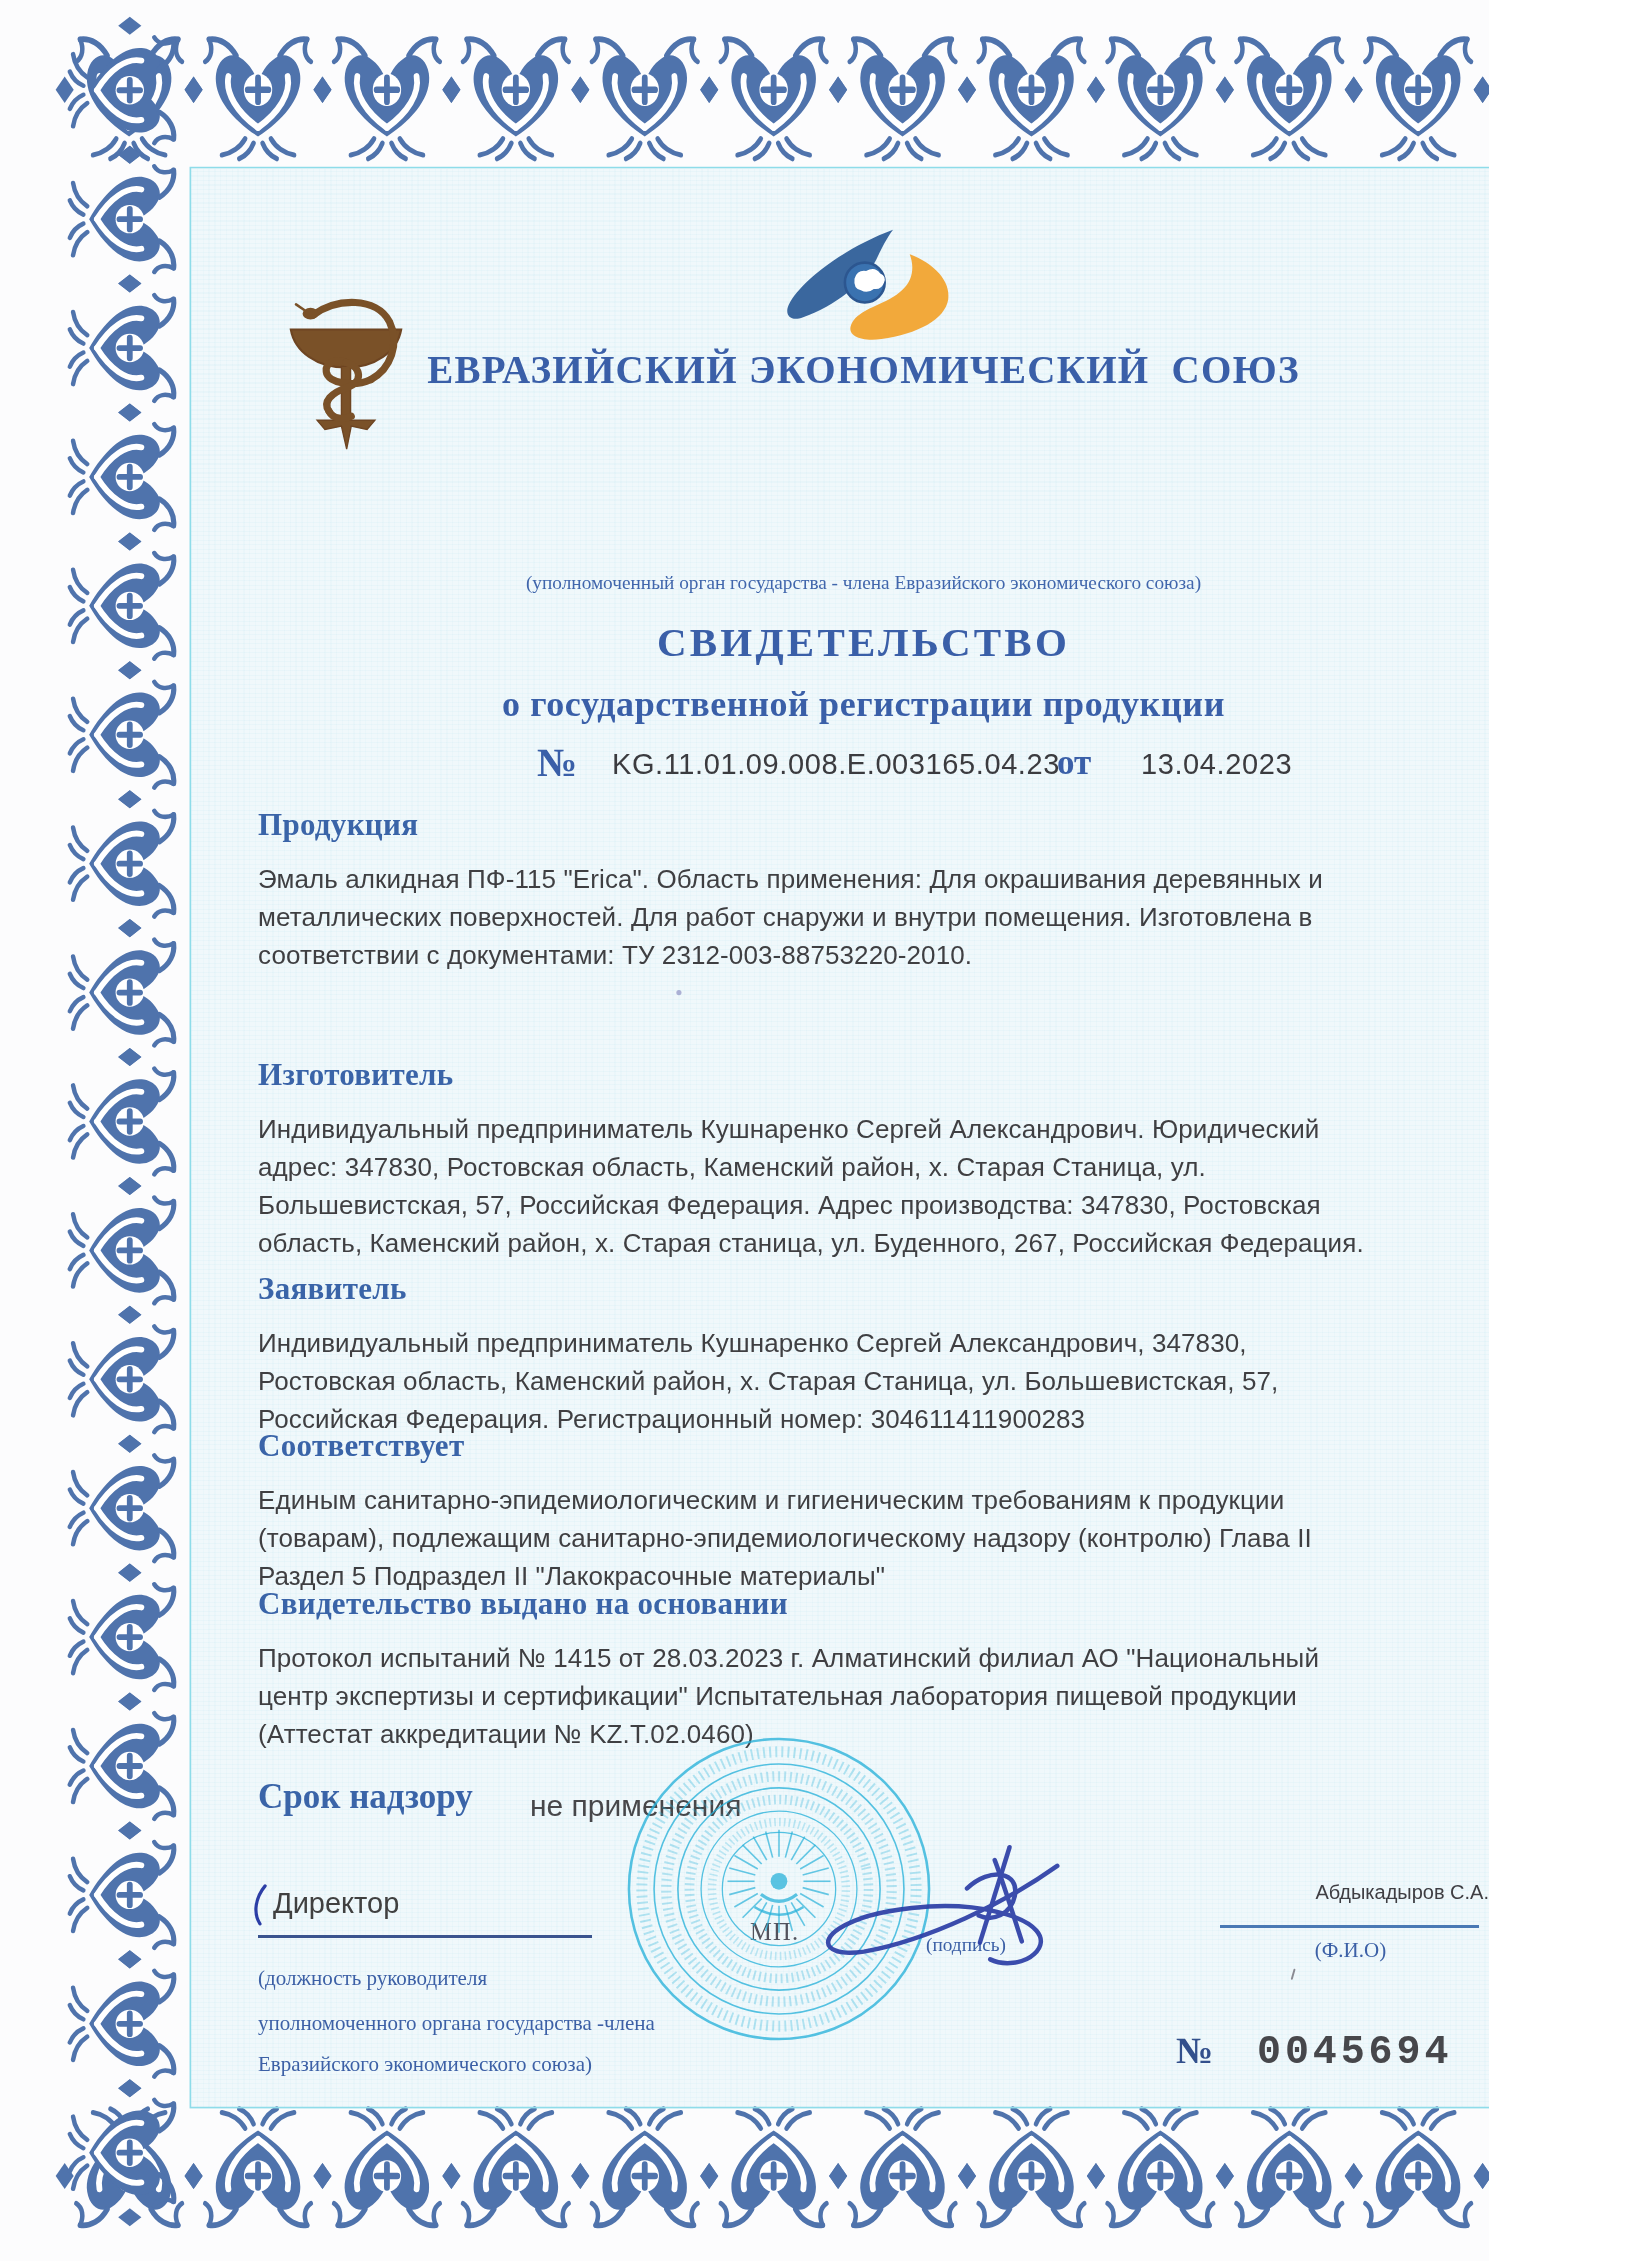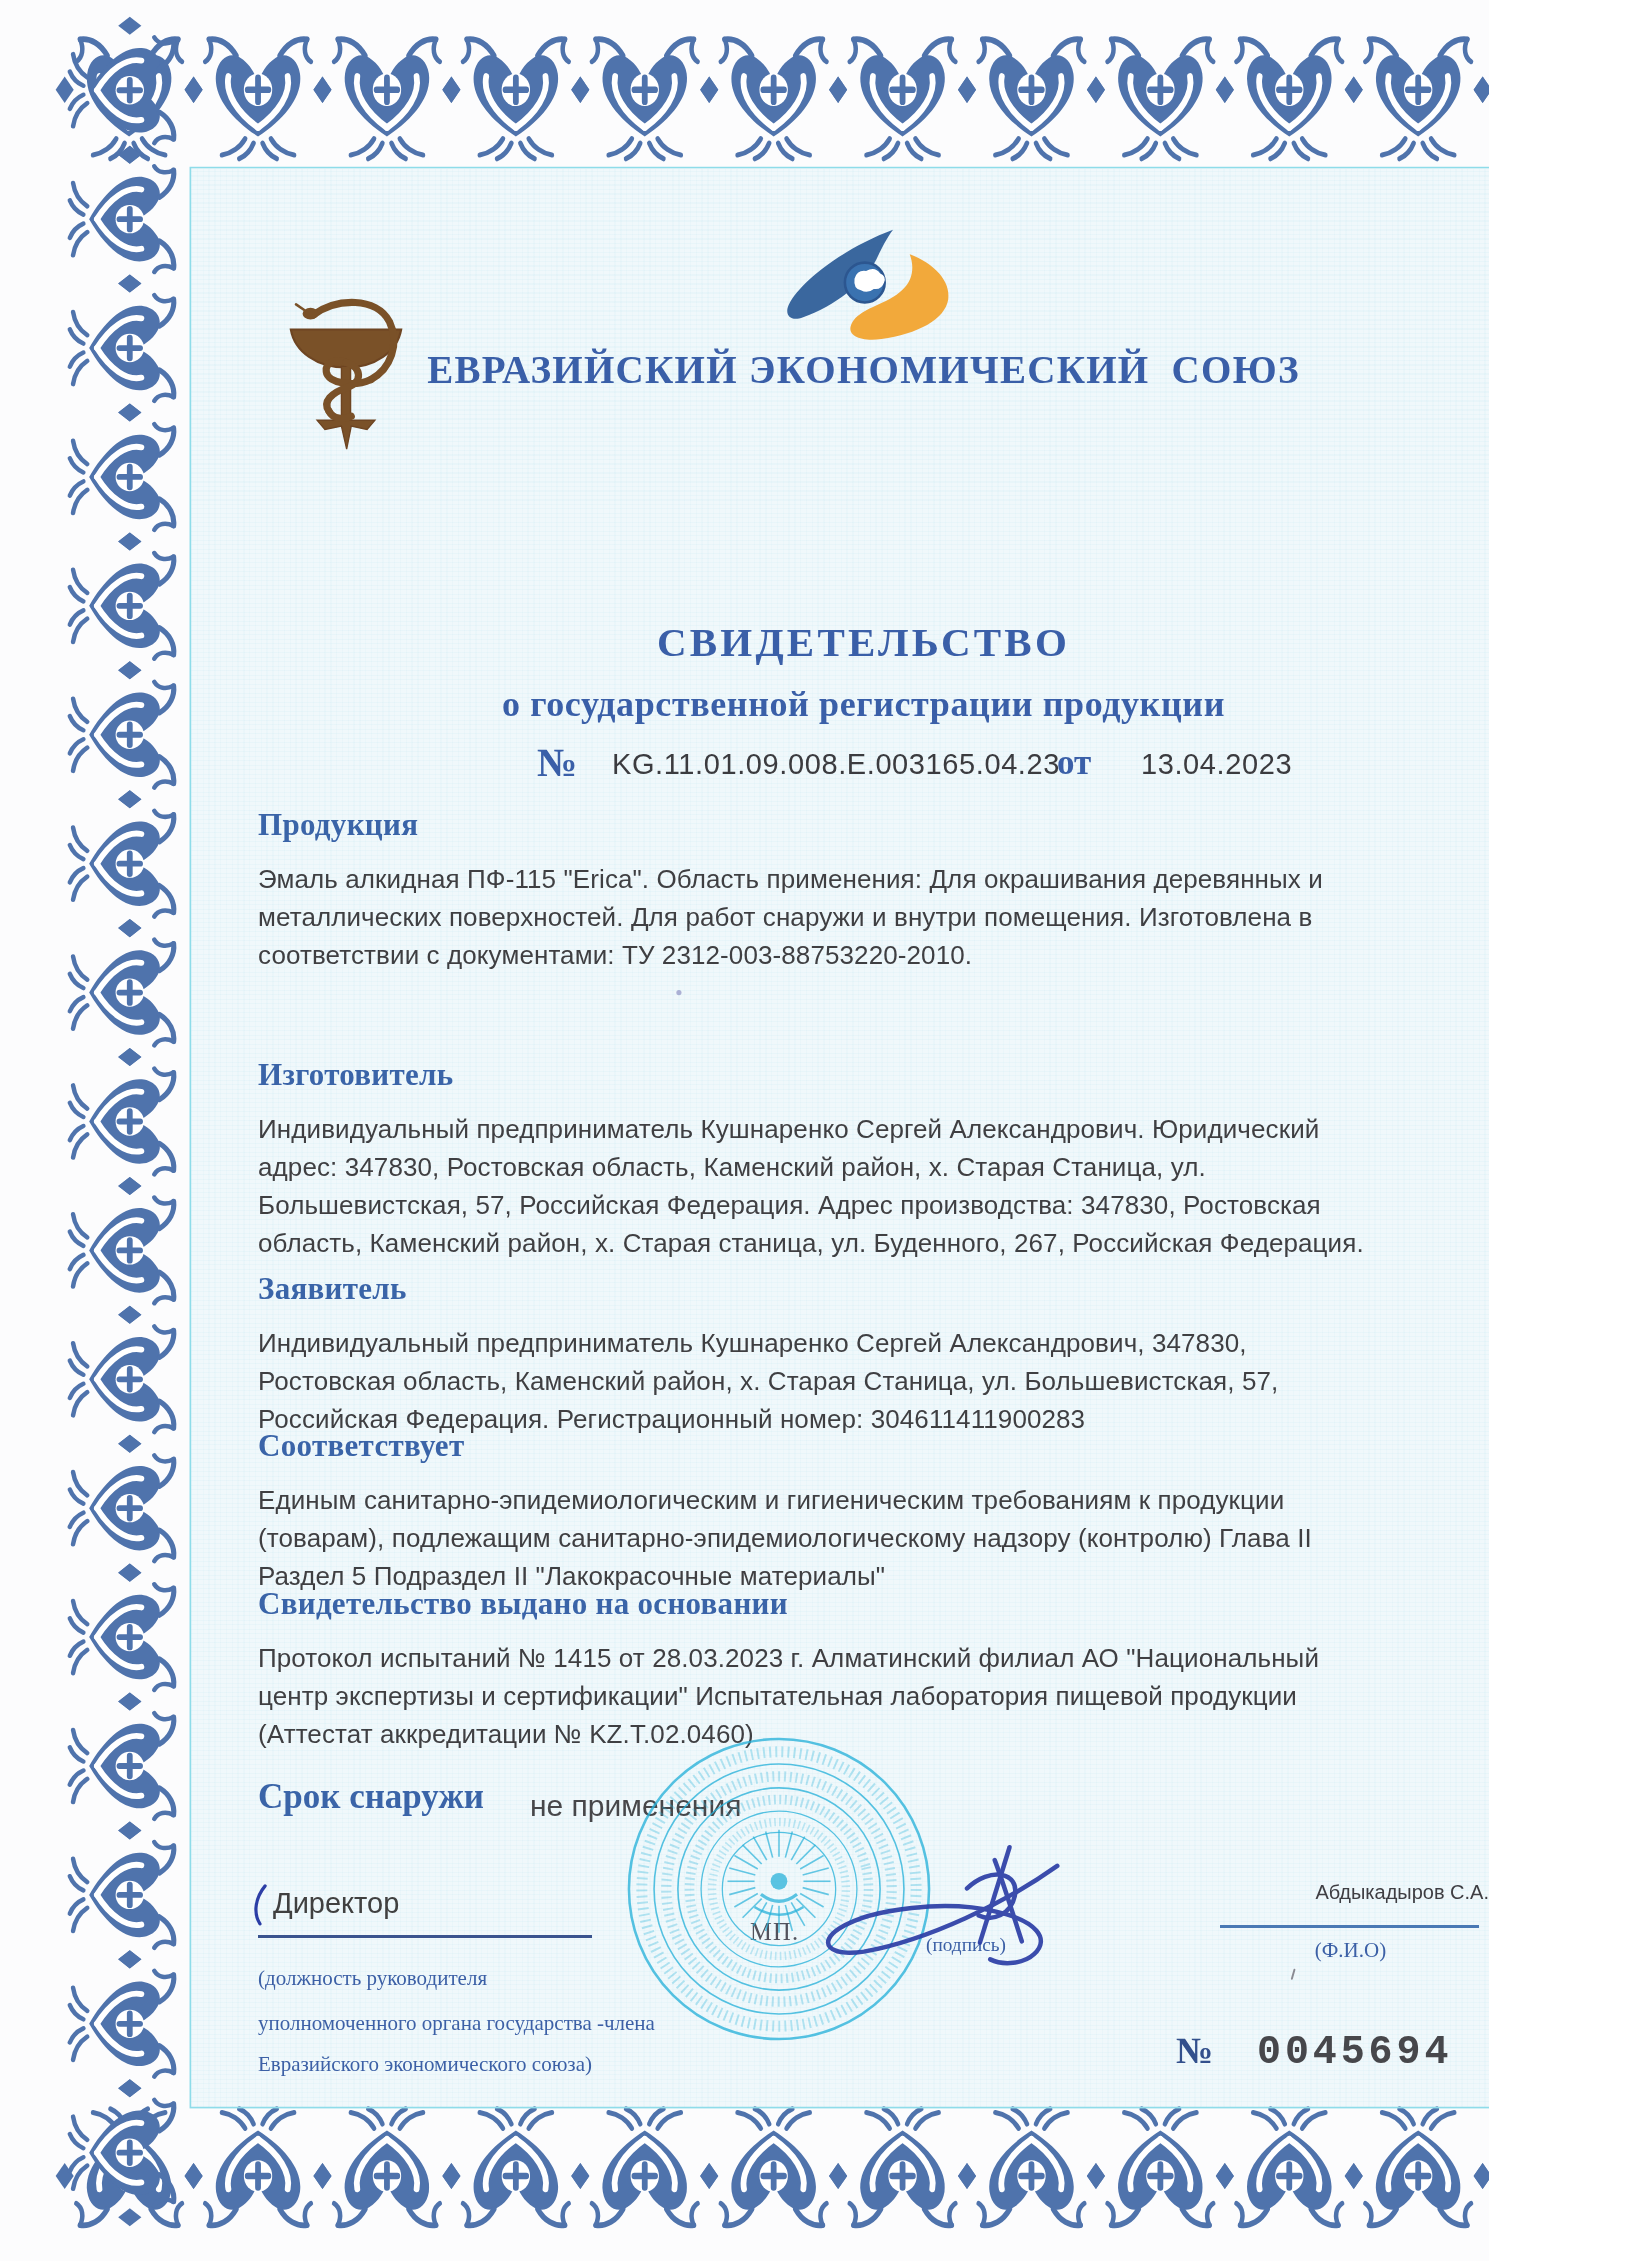--- a/index.html
+++ b/index.html
@@ -169,20 +169,21 @@
   </svg>
 
   <svg class="abs" style="left:767px;top:226px;" width="193" height="122" viewBox="0 0 300 190">
     <path d="M196 6 C120 34 52 86 34 122 C26 138 36 150 56 142 C106 124 152 88 170 52 C176 40 184 22 196 6 Z" fill="#3a679e"></path>
     <path d="M222 44 C260 58 286 86 282 114 C277 146 234 168 178 176 C148 180 126 172 130 156 C136 136 162 128 190 114 C224 96 232 72 222 44 Z" fill="#f2a93b"></path>
     <circle cx="152" cy="88" r="31" fill="#3a72b0" stroke="#2c5690" stroke-width="4"></circle>
     <path d="M136 82 Q140 68 154 70 Q168 62 176 74 Q186 78 182 88 Q178 100 166 98 Q156 106 146 100 Q134 98 136 82 Z" fill="#ffffff"></path>
   </svg>
 
   <div class="abs hdr-center serif" id="org-title">ЕВРАЗИЙСКИЙ ЭКОНОМИЧЕСКИЙ  СОЮЗ</div>
+  <div class="abs hdr-center serif" id="authority-note">(уполномоченный орган государства - члена Евразийского экономического союза)</div>
   <div class="abs hdr-center serif" id="cert-title">СВИДЕТЕЛЬСТВО</div>
   <div class="abs hdr-center serif" id="cert-subtitle">о государственной регистрации продукции</div>
 
   <span class="abs serif numrow" id="num-label">№</span>
   <span class="abs sans numrow" id="num-value">KG.11.01.09.008.E.003165.04.23</span>
   <span class="abs serif numrow" id="of-label">от</span>
   <span class="abs sans numrow" id="date-value">13.04.2023</span>
 
   <section class="sec" style="top:807px">
     <h2>Продукция</h2>
@@ -198,21 +199,21 @@
   </section>
   <section class="sec" style="top:1428px">
     <h2>Соответствует</h2>
     <p>Единым санитарно-эпидемиологическим и гигиеническим требованиям к продукции (товарам), подлежащим санитарно-эпидемиологическому надзору (контролю) Глава II Раздел 5 Подраздел II "Лакокрасочные материалы"</p>
   </section>
   <section class="sec" style="top:1586px">
     <h2>Свидетельство выдано на основании</h2>
     <p>Протокол испытаний № 1415 от 28.03.2023 г. Алматинский филиал АО "Национальный центр экспертизы и сертификации" Испытательная лаборатория пищевой продукции (Аттестат аккредитации № KZ.T.02.0460)</p>
   </section>
 
-  <span class="abs serif" id="validity-label">Срок снаружи</span>
+  <span class="abs serif" id="validity-label">Срок надзору</span>
   <span class="abs sans" id="validity-value">не применения</span>
 
   <span class="abs sans" id="position-value">Директор</span>
   <div class="abs" id="sign-line-left"></div>
   <span class="abs serif note-line" id="note-1">(должность руководителя</span>
   <span class="abs serif note-line" id="note-2">уполномоченного органа государства -члена</span>
   <span class="abs serif note-line" id="note-3">Евразийского экономического союза)</span>
 
   <span class="abs serif" id="mp-label">МП.</span>
   <span class="abs serif" id="signature-note">(подпись)</span>

